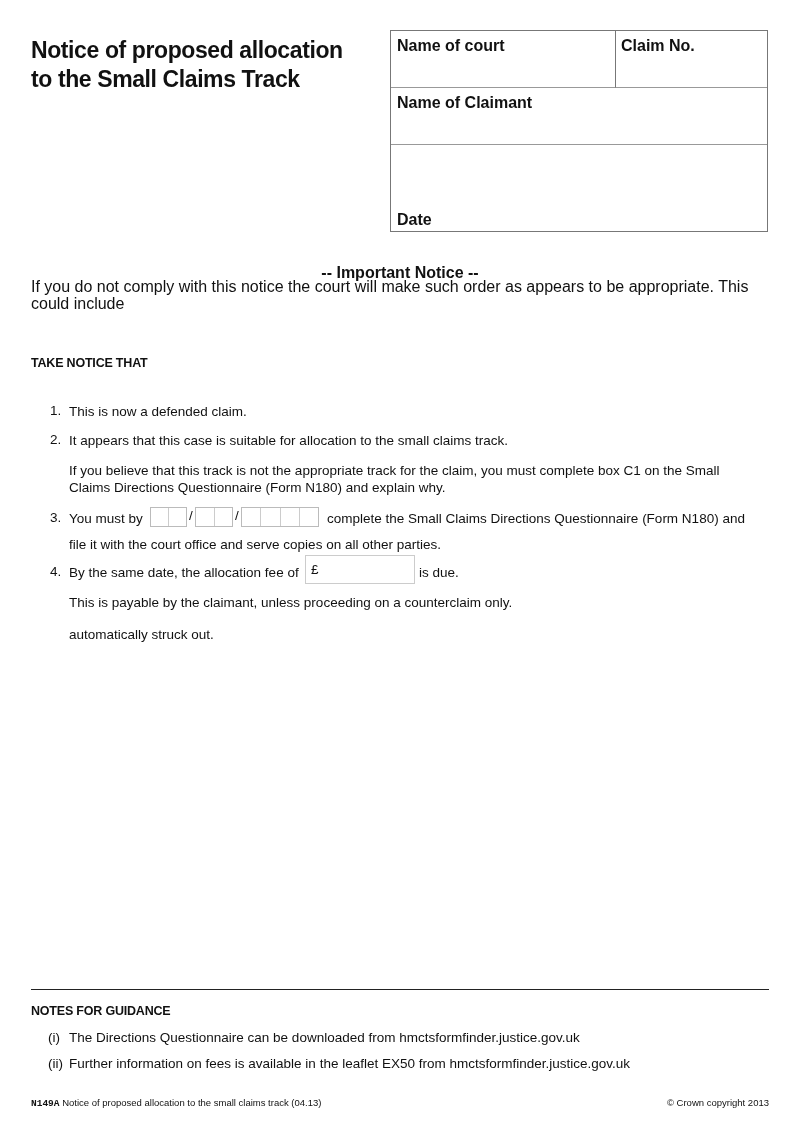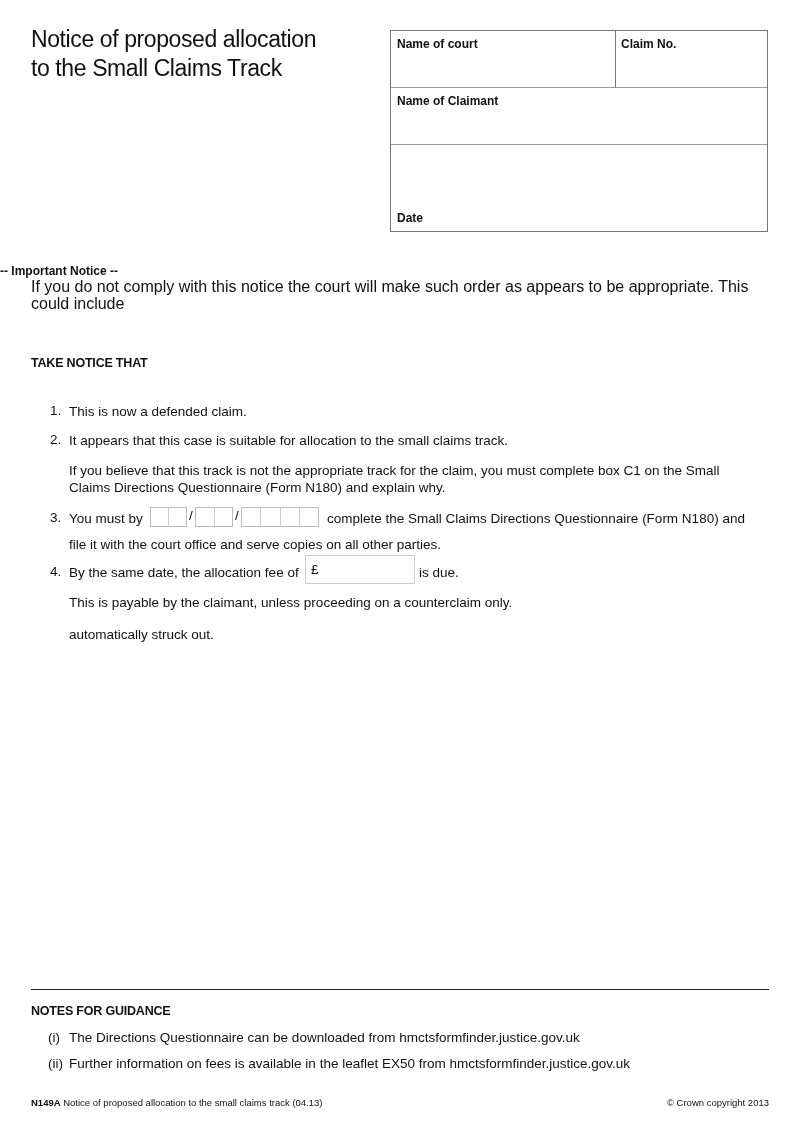--- a/index.html
+++ b/index.html
@@ -1,54 +1,54 @@
 <!DOCTYPE html>
 <html><head>
 <meta charset="utf-8">
 <style>
   html, body { margin: 0; padding: 0; background: #ffffff; }
   body { width: 800px; height: 1131px; position: relative; overflow: hidden;
          font-family: "Liberation Sans", "DejaVu Sans", sans-serif; color: #111; }
   .abs { position: absolute; }
 
-  .title { left: 31px; top: 25px; font-size: 23px; font-weight: normal; line-height: 29px;
+  .title { left: 31px; top: 36px; font-size: 23px; font-weight: bold; line-height: 29px;
            letter-spacing: -0.4px; color: #111; }
 
   .hdr-table { left: 390px; top: 30px; width: 378px; height: 202px;
                border: 1px solid #777; box-sizing: border-box; }
-  .cell { position: absolute; box-sizing: border-box; font-size: 12px; font-weight: bold;
+  .cell { position: absolute; box-sizing: border-box; font-size: 16px; font-weight: bold;
           padding: 6px 0 0 6px; color: #111; }
   .cell-court { left: 0; top: 0; width: 225px; height: 57px; border-right: 1px solid #777; border-bottom: 1px solid #999; }
   .cell-claimno { left: 225px; top: 0; width: 151px; height: 57px; border-bottom: 1px solid #999; padding-left: 5px; }
   .cell-claimant { left: 0; top: 57px; width: 376px; height: 57px; border-bottom: 1px solid #999; }
   .cell-defendant { left: 0; top: 114px; width: 376px; height: 57px; border-bottom: 1px solid #999; }
   .cell-date { left: 0; top: 171px; width: 376px; height: 29px; padding-top: 9px; }
 
-  .imp-heading { left: 0; width: 800px; top: 264px; font-size: 12px; font-weight: bold; }
+  .imp-heading { left: 0; width: 800px; top: 264px; text-align: center; font-size: 16px; font-weight: bold; }
   .imp-text { left: 31px; top: 278px; width: 740px; font-size: 16px; line-height: 17px; }
 
   .take-notice { left: 31px; top: 356px; font-size: 12.5px; font-weight: bold; letter-spacing: -0.2px; }
 
   .item-num { font-size: 13.5px; }
   .body-text { font-size: 13.5px; line-height: 17px; }
 
   .datebox { position: absolute; top: 507px; height: 20px; border: 1px solid #bbb; box-sizing: border-box; display: flex; }
   .datebox .d { flex: 1; border-right: 1px solid #ccc; height: 100%; }
   .datebox .d:last-child { border-right: none; }
   .slash { position: absolute; top: 508px; font-size: 13.5px; }
 
   .feebox { left: 305px; top: 555px; width: 110px; height: 29px; border: 1px solid #ccc; box-sizing: border-box; }
   .feebox span { position: absolute; left: 5px; top: 6px; font-size: 13.5px; }
 
   .divider { left: 31px; top: 989px; width: 738px; height: 0; border-top: 1.5px solid #222; }
   .notes-heading { left: 31px; top: 1004px; font-size: 12.5px; font-weight: bold; letter-spacing: -0.2px; }
   .note { font-size: 13.5px; }
 
   .footer-left { left: 31px; top: 1097px; font-size: 9.5px; }
-  .footer-left b { font-weight: bold; }
+  .footer-left b { font-weight: bold; font-family: Liberation Mono, monospace; }
   .footer-right { right: 31px; top: 1097px; font-size: 9.5px; }
 </style>
 </head>
 <body>
 
 <div class="abs title">
   <div>Notice of proposed allocation</div>
   <div>to the Small Claims Track</div>
 </div>
 

